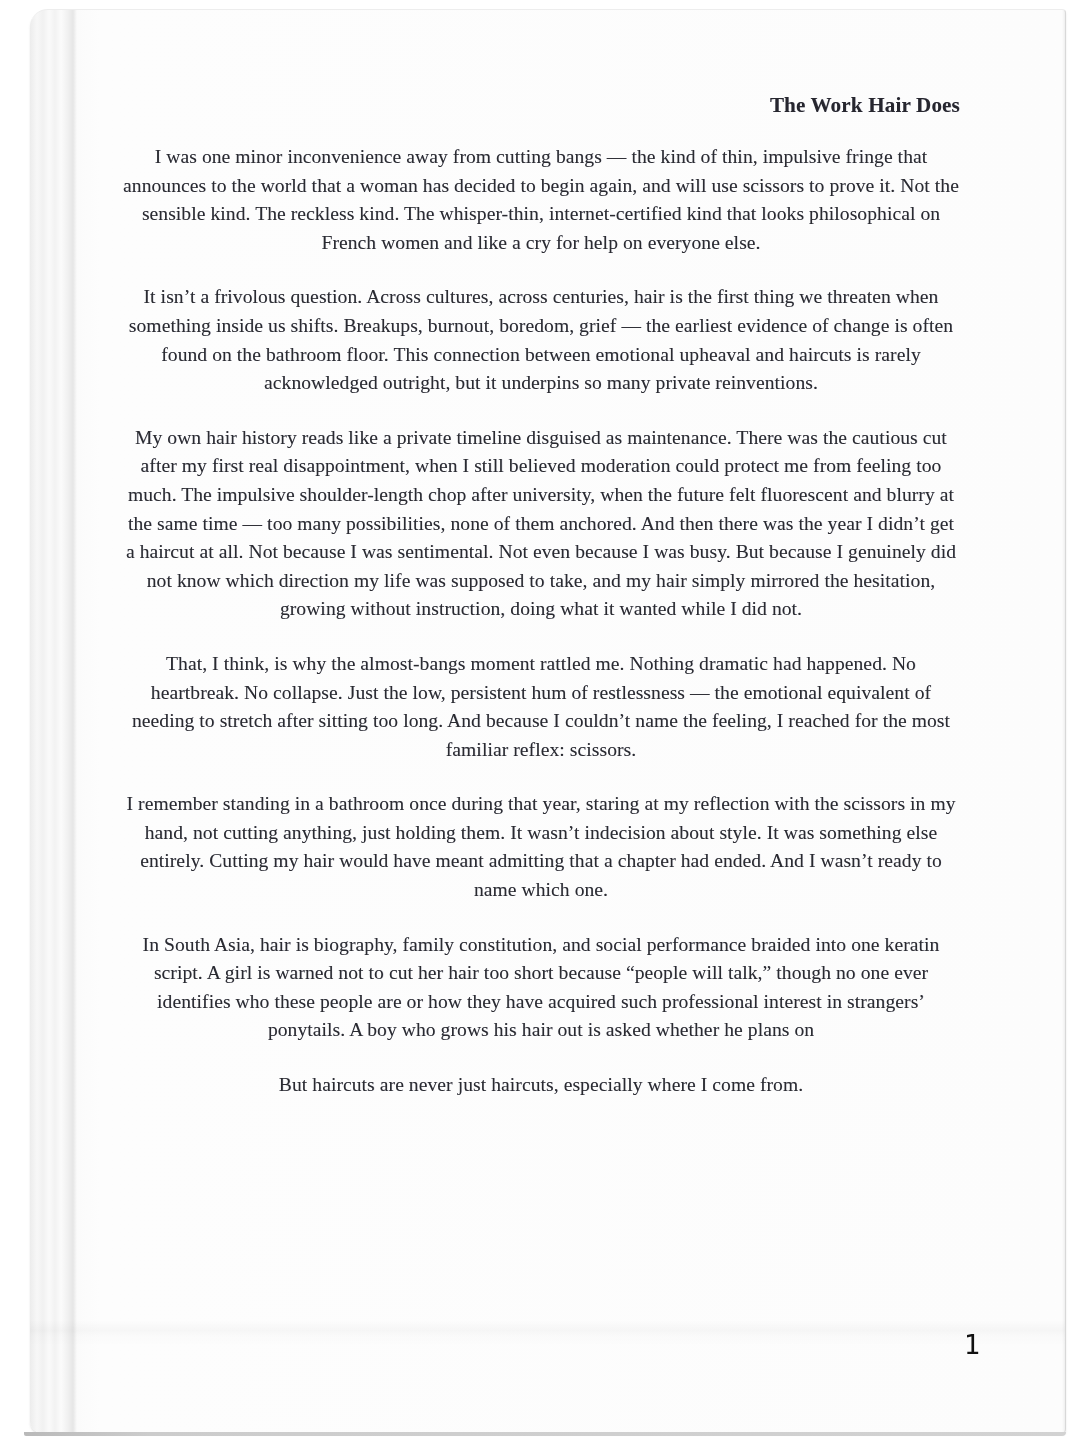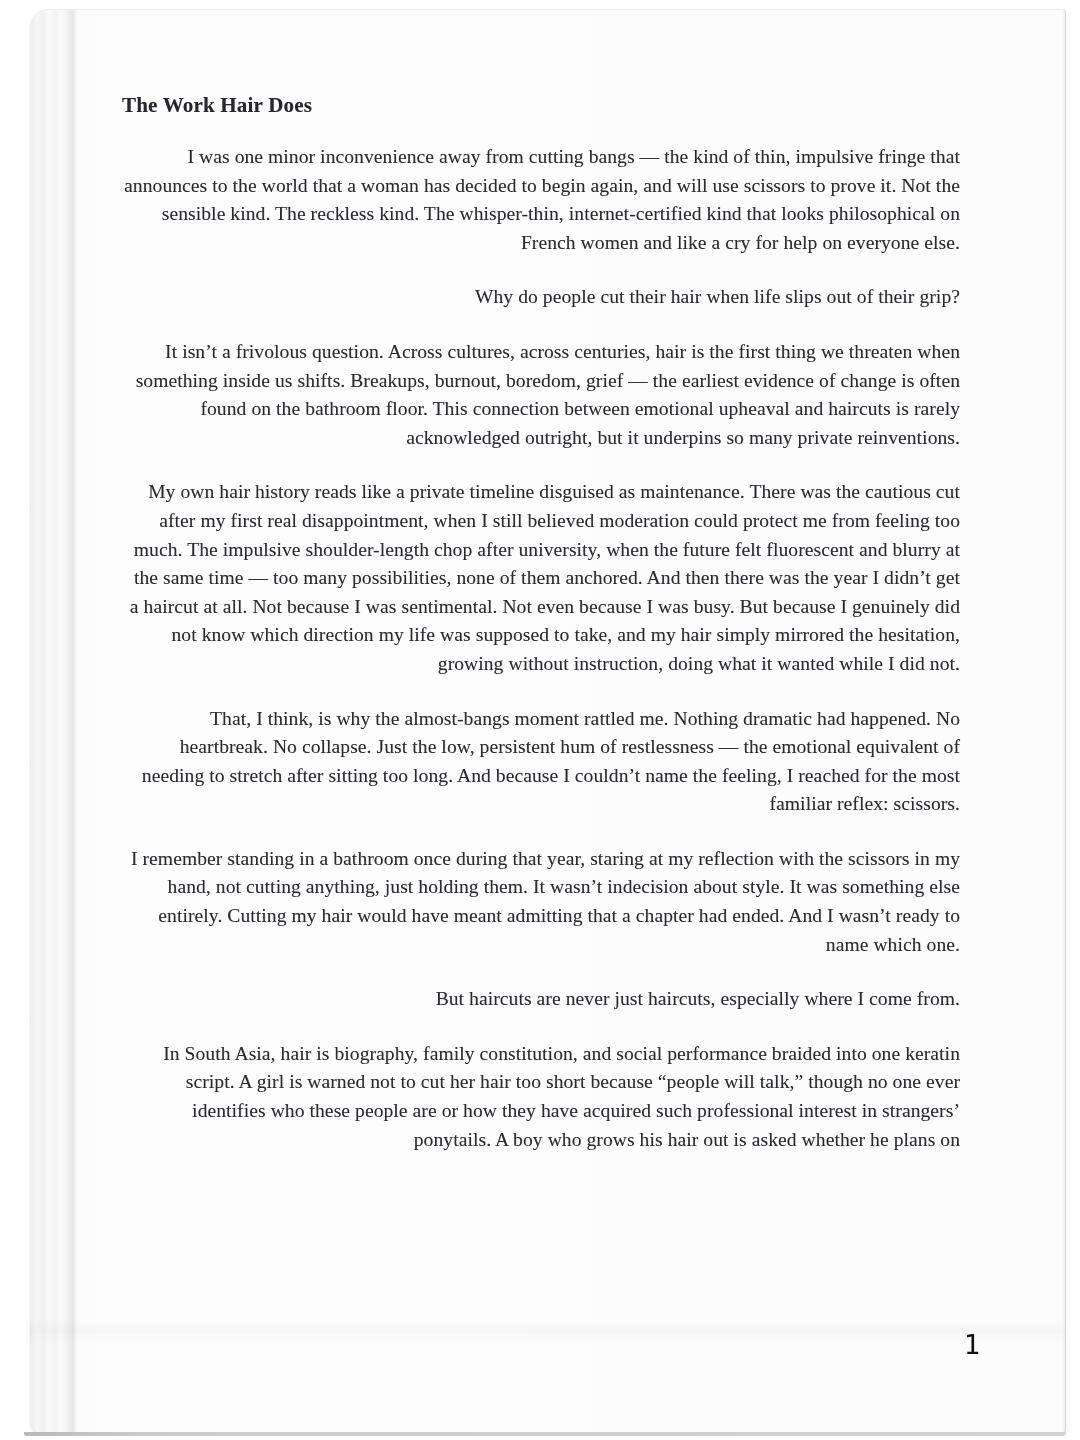--- a/index.html
+++ b/index.html
@@ -79,33 +79,33 @@
     position: absolute;
     left: 92px;
     top: 0;
     width: 838px;
     padding-top: 83px;
   }
 
   .page-title {
     font-size: 21px;
     font-weight: bold;
-    text-align: left;
+    text-align: right;
     color: #26262e;
     margin: 0 0 25px 0;
     letter-spacing: 0.2px;
     text-shadow: 0.3px 0 0.6px rgba(55,55,95,0.35);
   }
 
   .page-content p {
     font-size: 19.5px;
     line-height: 28.6px;
     color: #2a2b31;
     margin: 0 0 26px 0;
-    text-align: right;
+    text-align: center;
     letter-spacing: 0.1px;
     text-shadow: 0.3px 0 0.6px rgba(55,55,95,0.32);
   }
 
   .page-number {
     position: absolute;
     top: 1320px;
     right: 85px;
     font-family: "DejaVu Sans Mono", monospace;
     font-size: 27px;
@@ -114,27 +114,26 @@
   }
 </style>
 </head>
 <body>
 
 <div class="book">
 
   <div class="page-content">
     <h1 class="page-title">The Work Hair Does</h1>
     <p>I was one minor inconvenience away from cutting bangs — the kind of thin, impulsive fringe that announces to the world that a woman has decided to begin again, and will use scissors to prove it. Not the sensible kind. The reckless kind. The whisper-thin, internet-certified kind that looks philosophical on French women and like a cry for help on everyone else.</p>
-    <p>Why do people cut their hair when life slips out of their grip?</p>
     <p>It isn’t a frivolous question. Across cultures, across centuries, hair is the first thing we threaten when something inside us shifts. Breakups, burnout, boredom, grief — the earliest evidence of change is often found on the bathroom floor. This connection between emotional upheaval and haircuts is rarely acknowledged outright, but it underpins so many private reinventions.</p>
     <p>My own hair history reads like a private timeline disguised as maintenance. There was the cautious cut after my first real disappointment, when I still believed moderation could protect me from feeling too much. The impulsive shoulder-length chop after university, when the future felt fluorescent and blurry at the same time — too many possibilities, none of them anchored. And then there was the year I didn’t get a haircut at all. Not because I was sentimental. Not even because I was busy. But because I genuinely did not know which direction my life was supposed to take, and my hair simply mirrored the hesitation, growing without instruction, doing what it wanted while I did not.</p>
     <p>That, I think, is why the almost-bangs moment rattled me. Nothing dramatic had happened. No heartbreak. No collapse. Just the low, persistent hum of restlessness — the emotional equivalent of needing to stretch after sitting too long. And because I couldn’t name the feeling, I reached for the most familiar reflex: scissors.</p>
     <p>I remember standing in a bathroom once during that year, staring at my reflection with the scissors in my hand, not cutting anything, just holding them. It wasn’t indecision about style. It was something else entirely. Cutting my hair would have meant admitting that a chapter had ended. And I wasn’t ready to name which one.</p>
+    <p>In South Asia, hair is biography, family constitution, and social performance braided into one keratin script. A girl is warned not to cut her hair too short because “people will talk,” though no one ever identifies who these people are or how they have acquired such professional interest in strangers’ ponytails. A boy who grows his hair out is asked whether he plans on</p>
     <p>But haircuts are never just haircuts, especially where I come from.</p>
-    <p>In South Asia, hair is biography, family constitution, and social performance braided into one keratin script. A girl is warned not to cut her hair too short because “people will talk,” though no one ever identifies who these people are or how they have acquired such professional interest in strangers’ ponytails. A boy who grows his hair out is asked whether he plans on</p>
   </div>
 
   <div class="scan-band"></div>
 
   <div class="page-number">1</div>
 
   <div class="right-edge-sheen"></div>
   <div class="bottom-edge"></div>
 </div>
 

